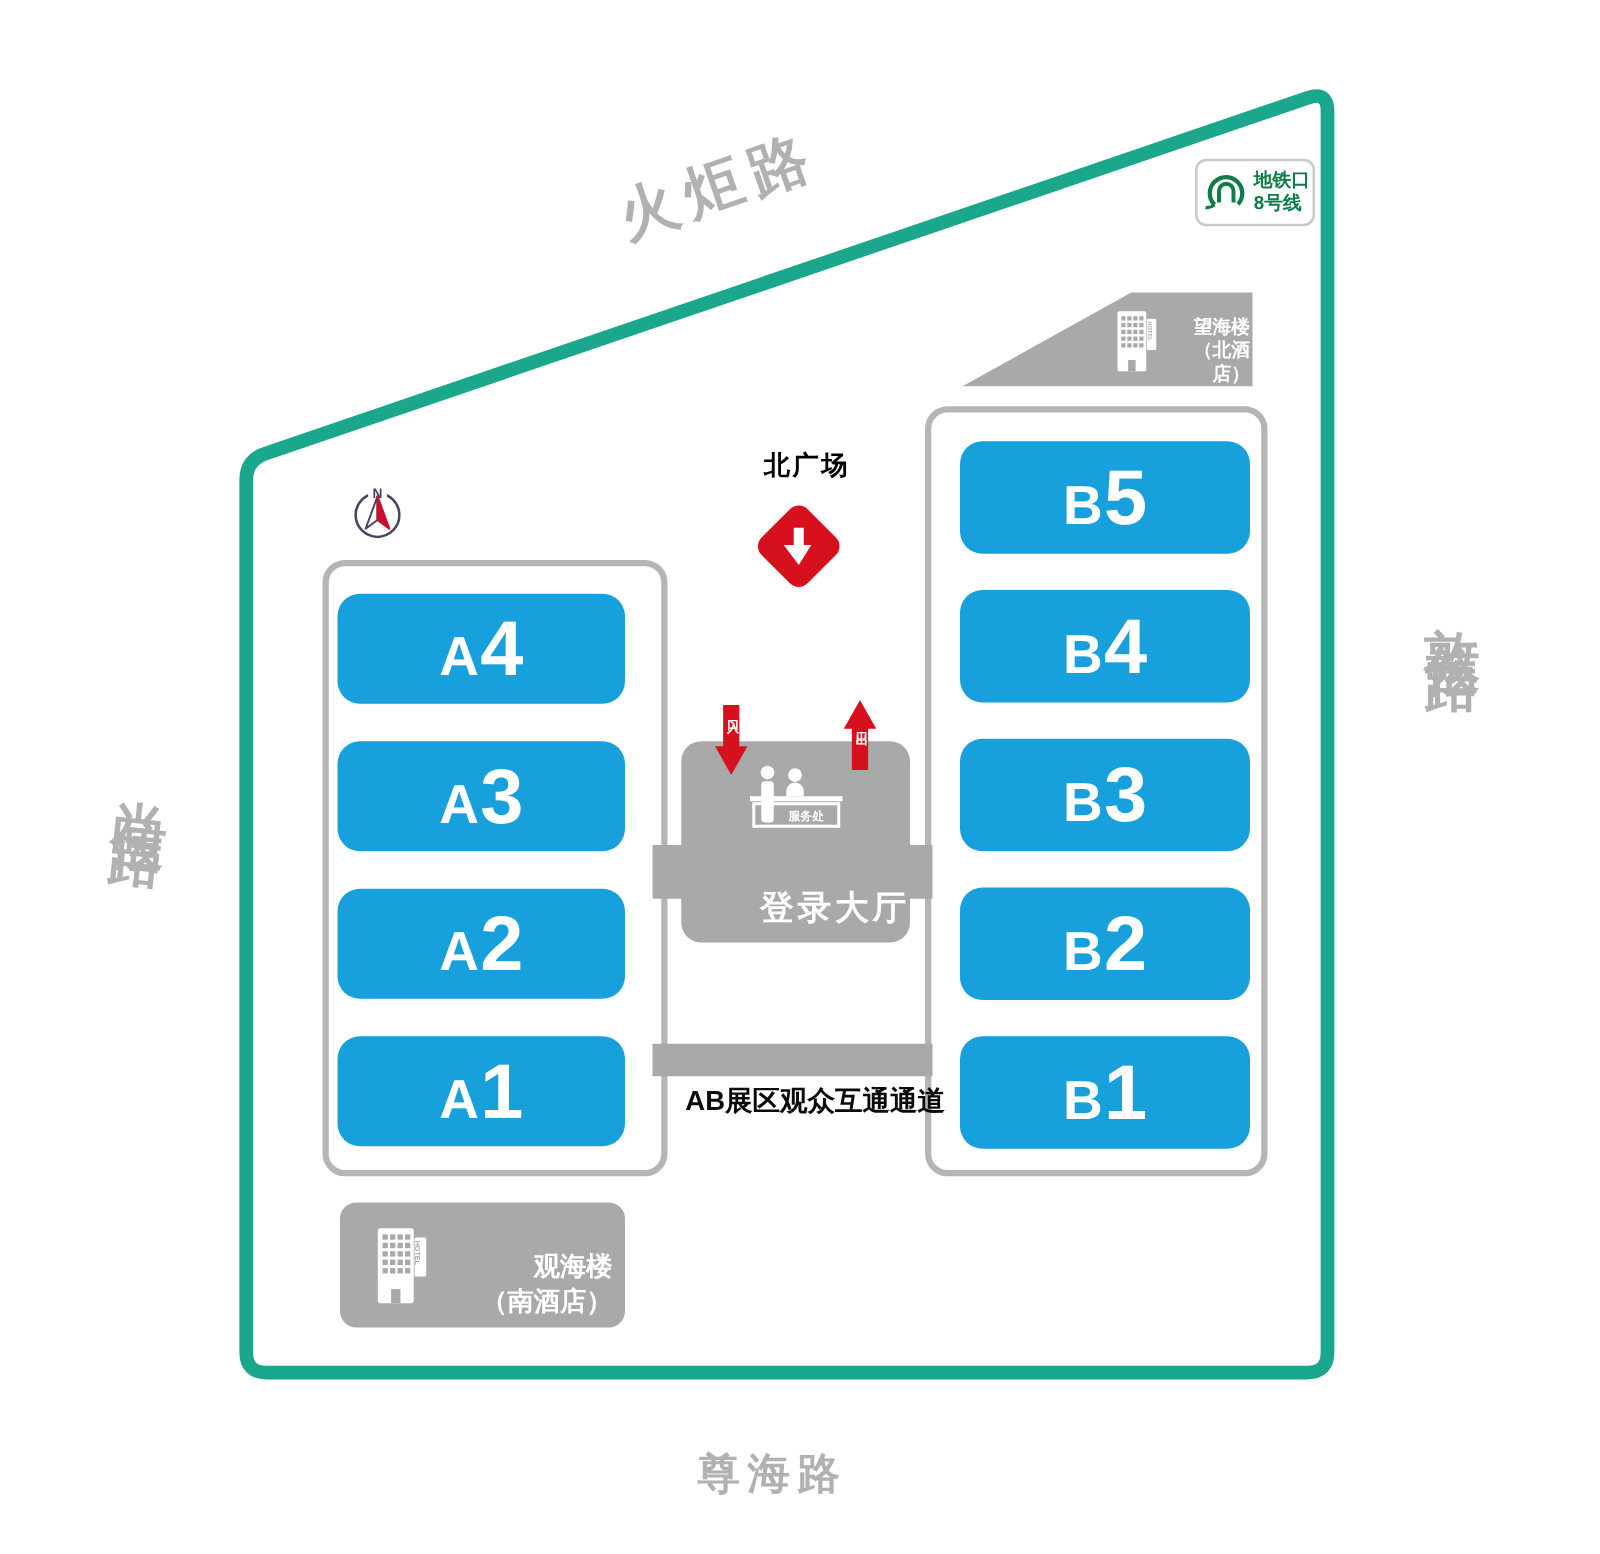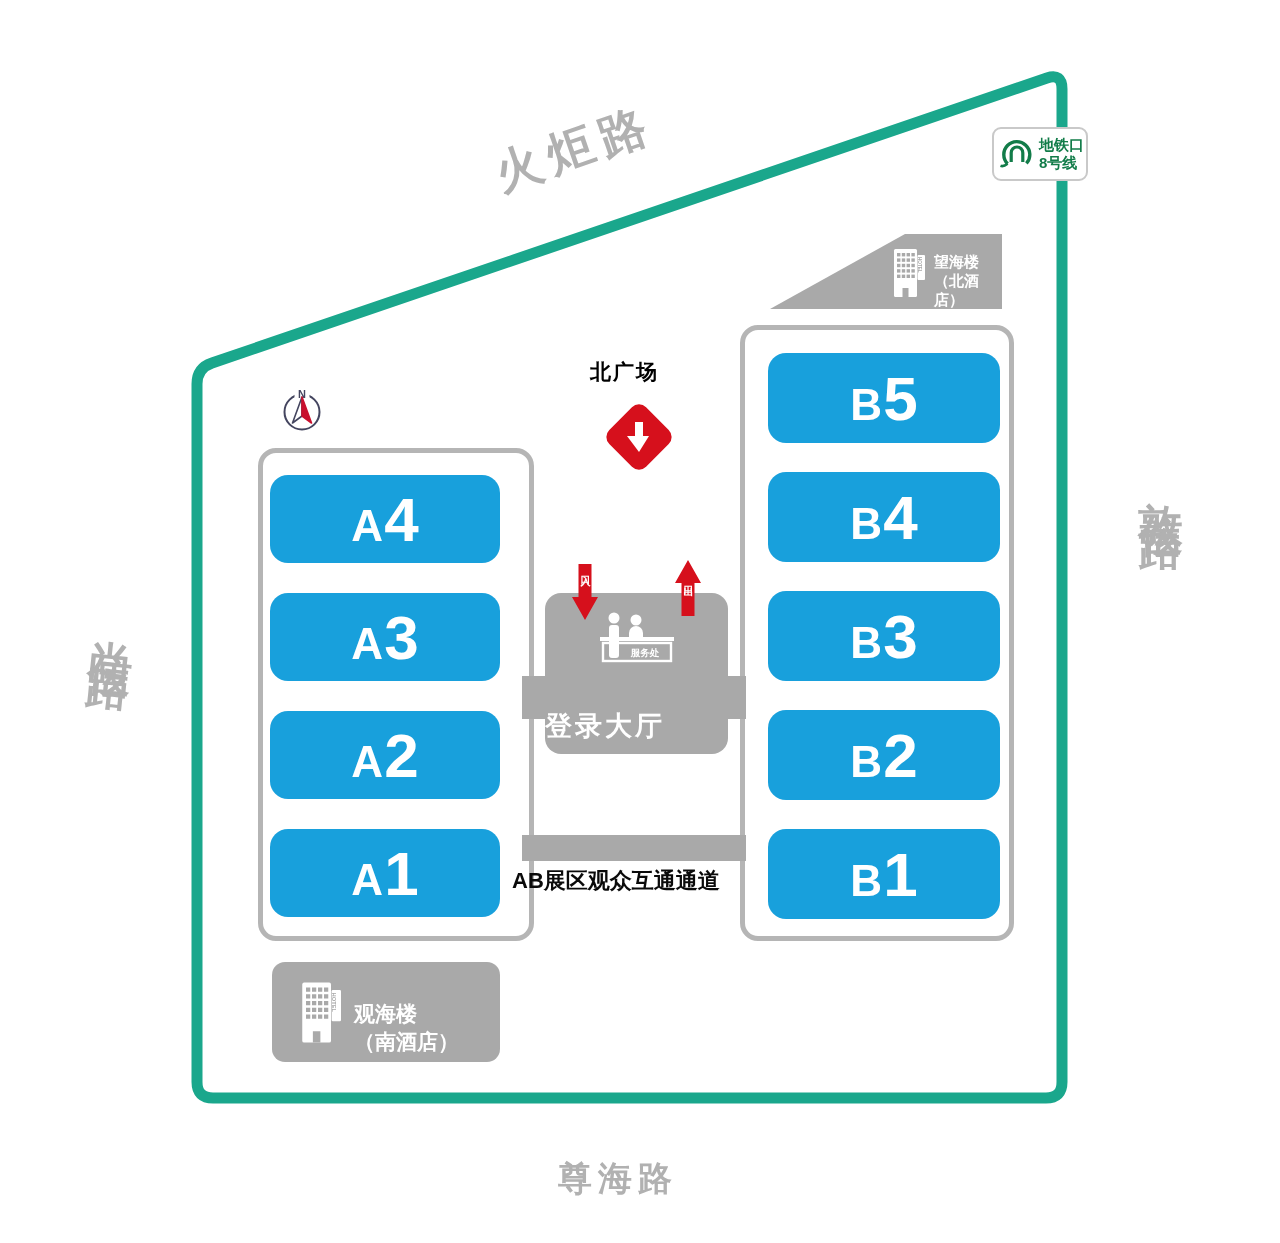--- a/index.html
+++ b/index.html
@@ -10,24 +10,24 @@
   .road-vert{writing-mode:vertical-rl;text-orientation:upright;}
   .hall-box{position:absolute;background:#fff;border:5px solid #b5b5b5;border-radius:18px;box-sizing:border-box;}
   .hall{position:absolute;background:#18a0dc;border-radius:18px;color:#fff;
         display:flex;align-items:center;justify-content:center;}
   .hall .hl{font-size:44px;font-weight:bold;transform:translateY(7px);letter-spacing:1px;}
   .hall .hn{font-size:62px;font-weight:bold;}
   .gray{background:#a9a9a9;}
   .whitetext{color:#fff;font-weight:bold;}
   .badge{position:absolute;left:956px;top:127px;width:96px;height:54px;background:#fff;
          border:2px solid #c9c9c9;border-radius:9px;box-sizing:border-box;
-         display:flex;align-items:center;padding-left:5px;gap:4px;margin-left:36px;}
+         display:flex;align-items:center;padding-left:5px;gap:4px;}
   .badge .btxt{color:#127c49;font-weight:bold;font-size:15px;line-height:18px;}
   .vlabel{writing-mode:vertical-rl;text-orientation:upright;color:#fff;font-weight:bold;font-size:10px;}
-  .ctext{text-align:left;}
+  .ctext{text-align:right;}
 </style>
 </head>
 <body>
 
 <div id="stage">
 
   <svg class="abs" style="left:0;top:0;" width="1280" height="1243" viewBox="0 0 1280 1243">
     <polygon points="905,234 1002,234 1002,309 770,309" fill="#a9a9a9"></polygon>
     <path d="M 212 363 L 1047 78 Q 1062 73 1062 89 L 1062 1082 Q 1062 1098 1046 1098 L 213 1098 Q 197 1098 197 1082 L 197 384 Q 197 368 212 363 Z" fill="none" stroke="#1aa78c" stroke-width="11" stroke-linejoin="round"></path>
   </svg>

